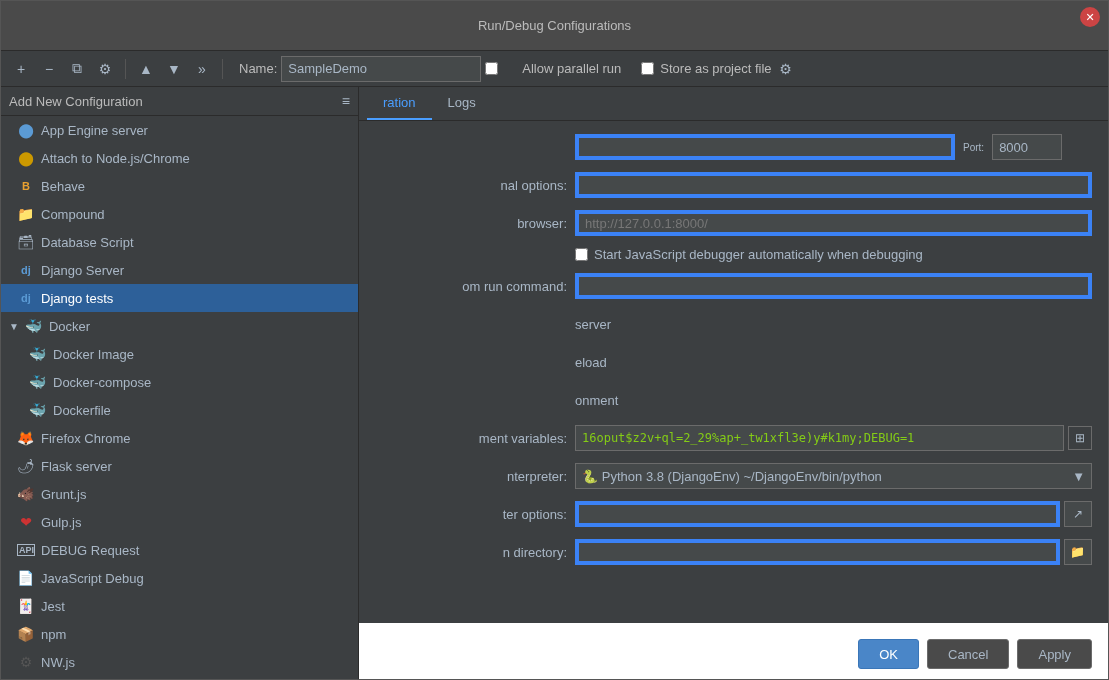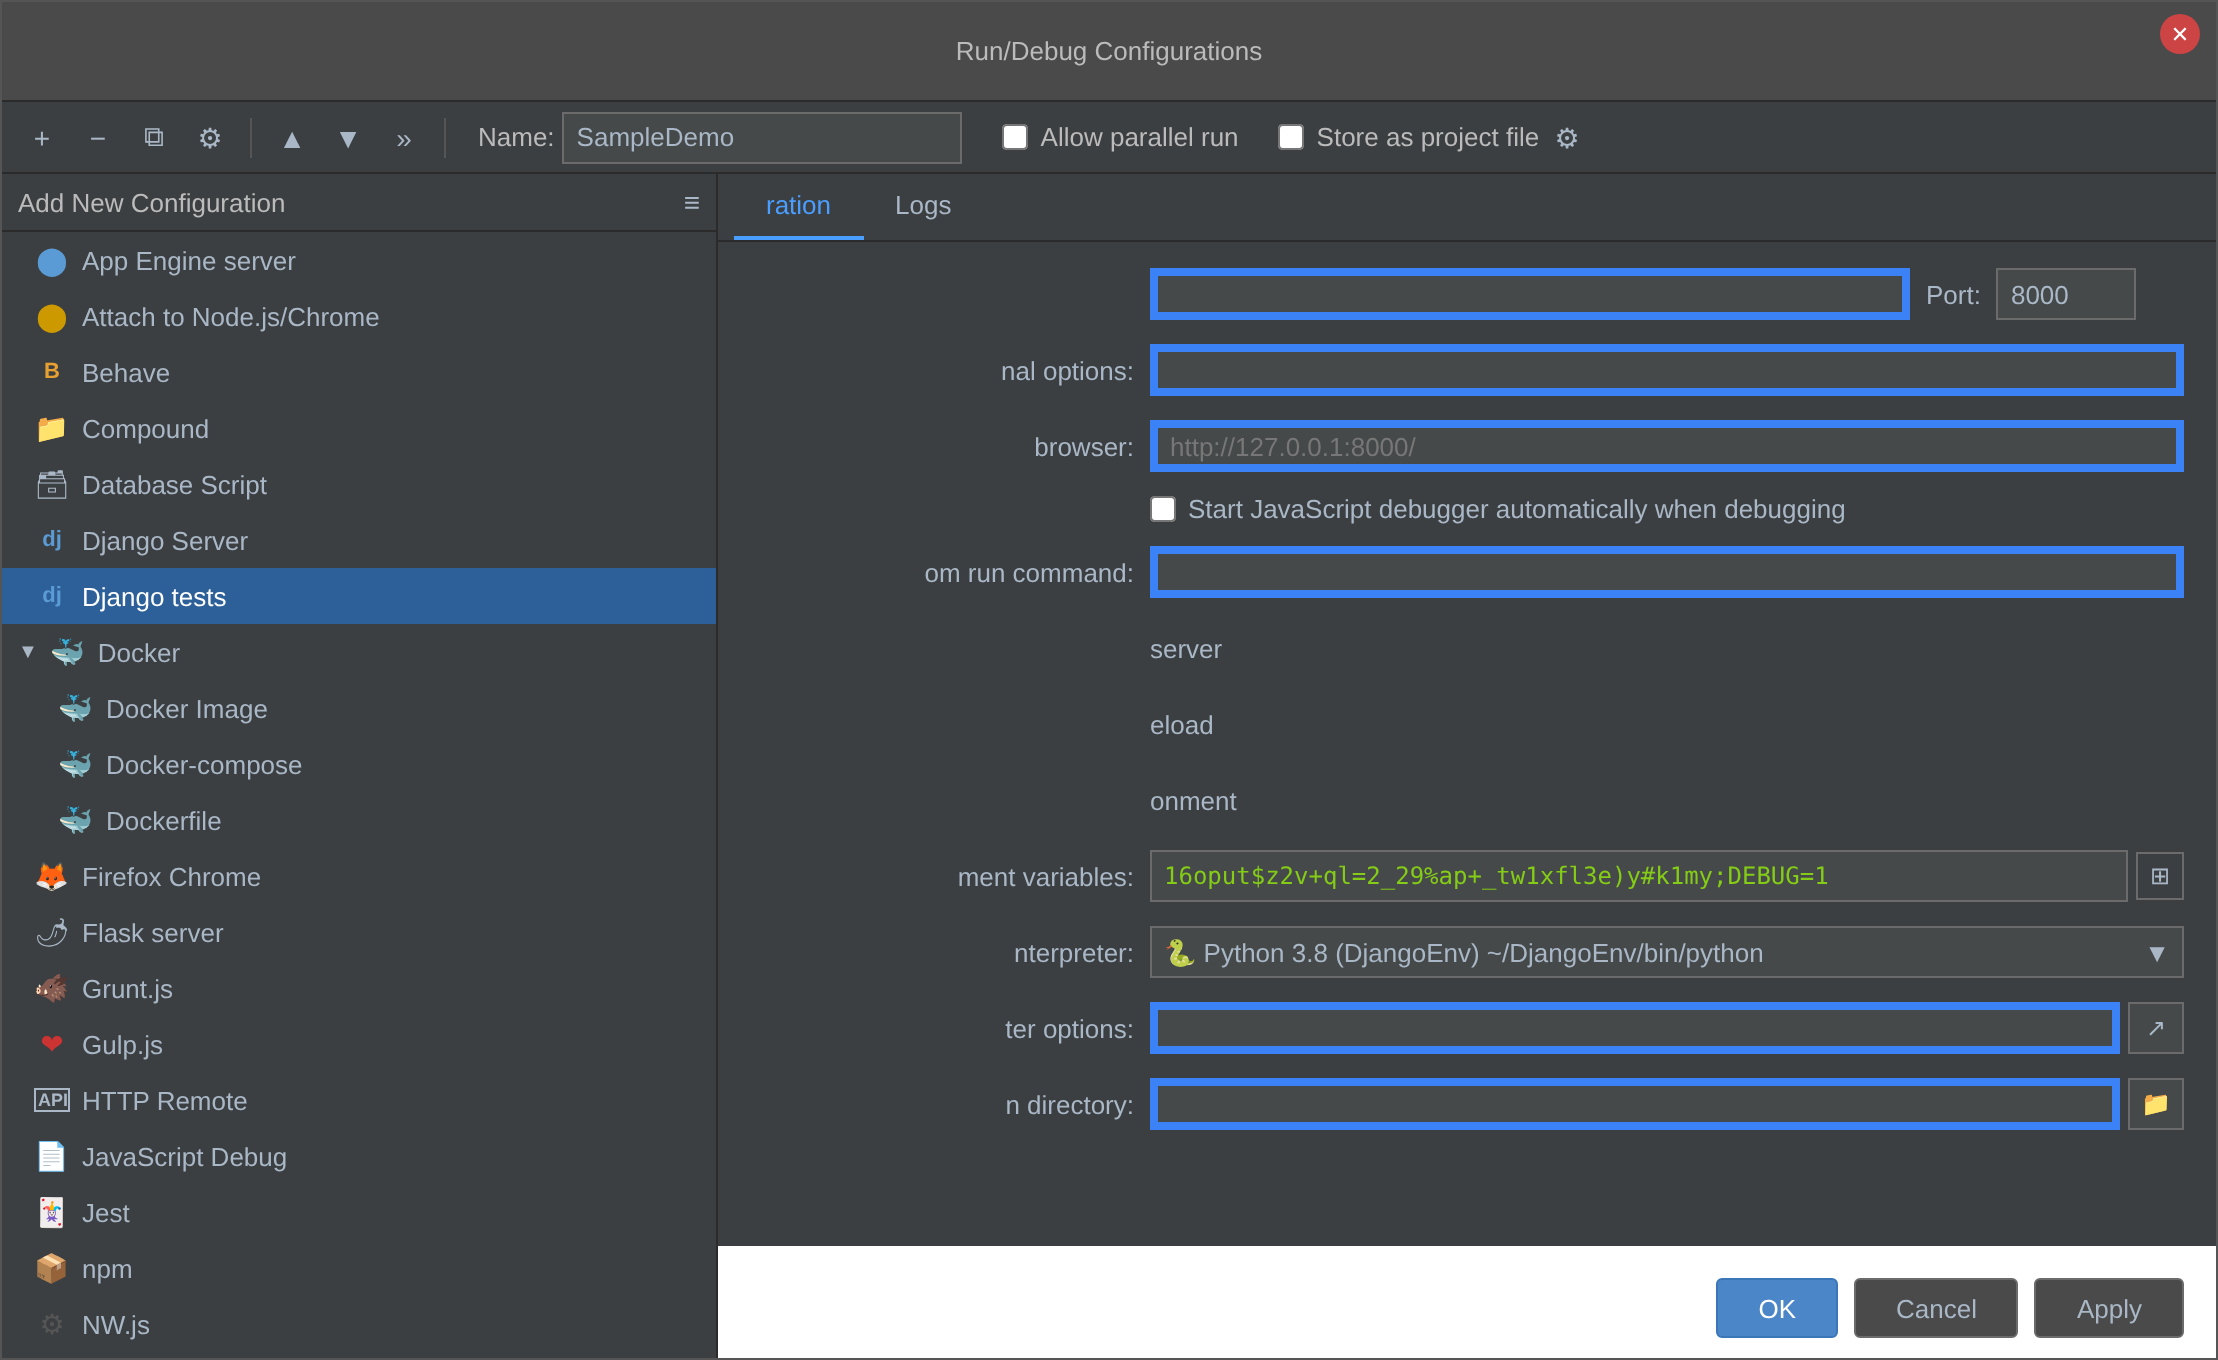--- a/index.html
+++ b/index.html
@@ -78,22 +78,22 @@
       color: #a9b7c6;
       padding: 2px 6px;
       height: 26px;
       width: 200px;
       font-size: 13px;
       outline: none;
     }
     .allow-parallel {
       display: flex;
       align-items: center;
-      gap: 6px;
-      margin-left: 16px;
+      gap: 24px;
+      margin-left: 0;
       color: #bbbbbb;
     }
     .store-project {
       display: flex;
       align-items: center;
       gap: 6px;
       margin-left: 16px;
       color: #bbbbbb;
     }
     .gear-btn {
@@ -211,21 +211,21 @@
       color: #a9b7c6;
       padding: 0 6px;
       font-size: 13px;
       outline: none;
     }
     .port-group {
       display: flex;
       align-items: center;
       gap: 8px;
     }
-    .port-label { color: #a9b7c6; font-size: 13px; }
+    .port-label { color: #a9b7c6; font-size: 10px; }
     .port-input {
       width: 70px;
       height: 26px;
       background: #45494a;
       border: 1px solid #6b6b6b;
       color: #a9b7c6;
       padding: 0 6px;
       font-size: 13px;
       outline: none;
     }
@@ -458,21 +458,21 @@
           <span class="item-label">Grunt.js</span>
         </div>
 
         <div class="tree-item">
           <span class="item-icon" style="color:#cc3333;">❤</span>
           <span class="item-label">Gulp.js</span>
         </div>
 
         <div class="tree-item">
           <span class="item-icon" style="color:#a9b7c6; font-size:9px; font-weight:bold; border:1px solid #a9b7c6; padding: 0 1px;">API</span>
-          <span class="item-label">HTTP Remote</span>
+          <span class="item-label">DEBUG Request</span>
         </div>
 
         <div class="tree-item">
           <span class="item-icon" style="color:#a9b7c6;">📄</span>
           <span class="item-label">JavaScript Debug</span>
         </div>
 
         <div class="tree-item">
           <span class="item-icon">🃏</span>
           <span class="item-label">Jest</span>

